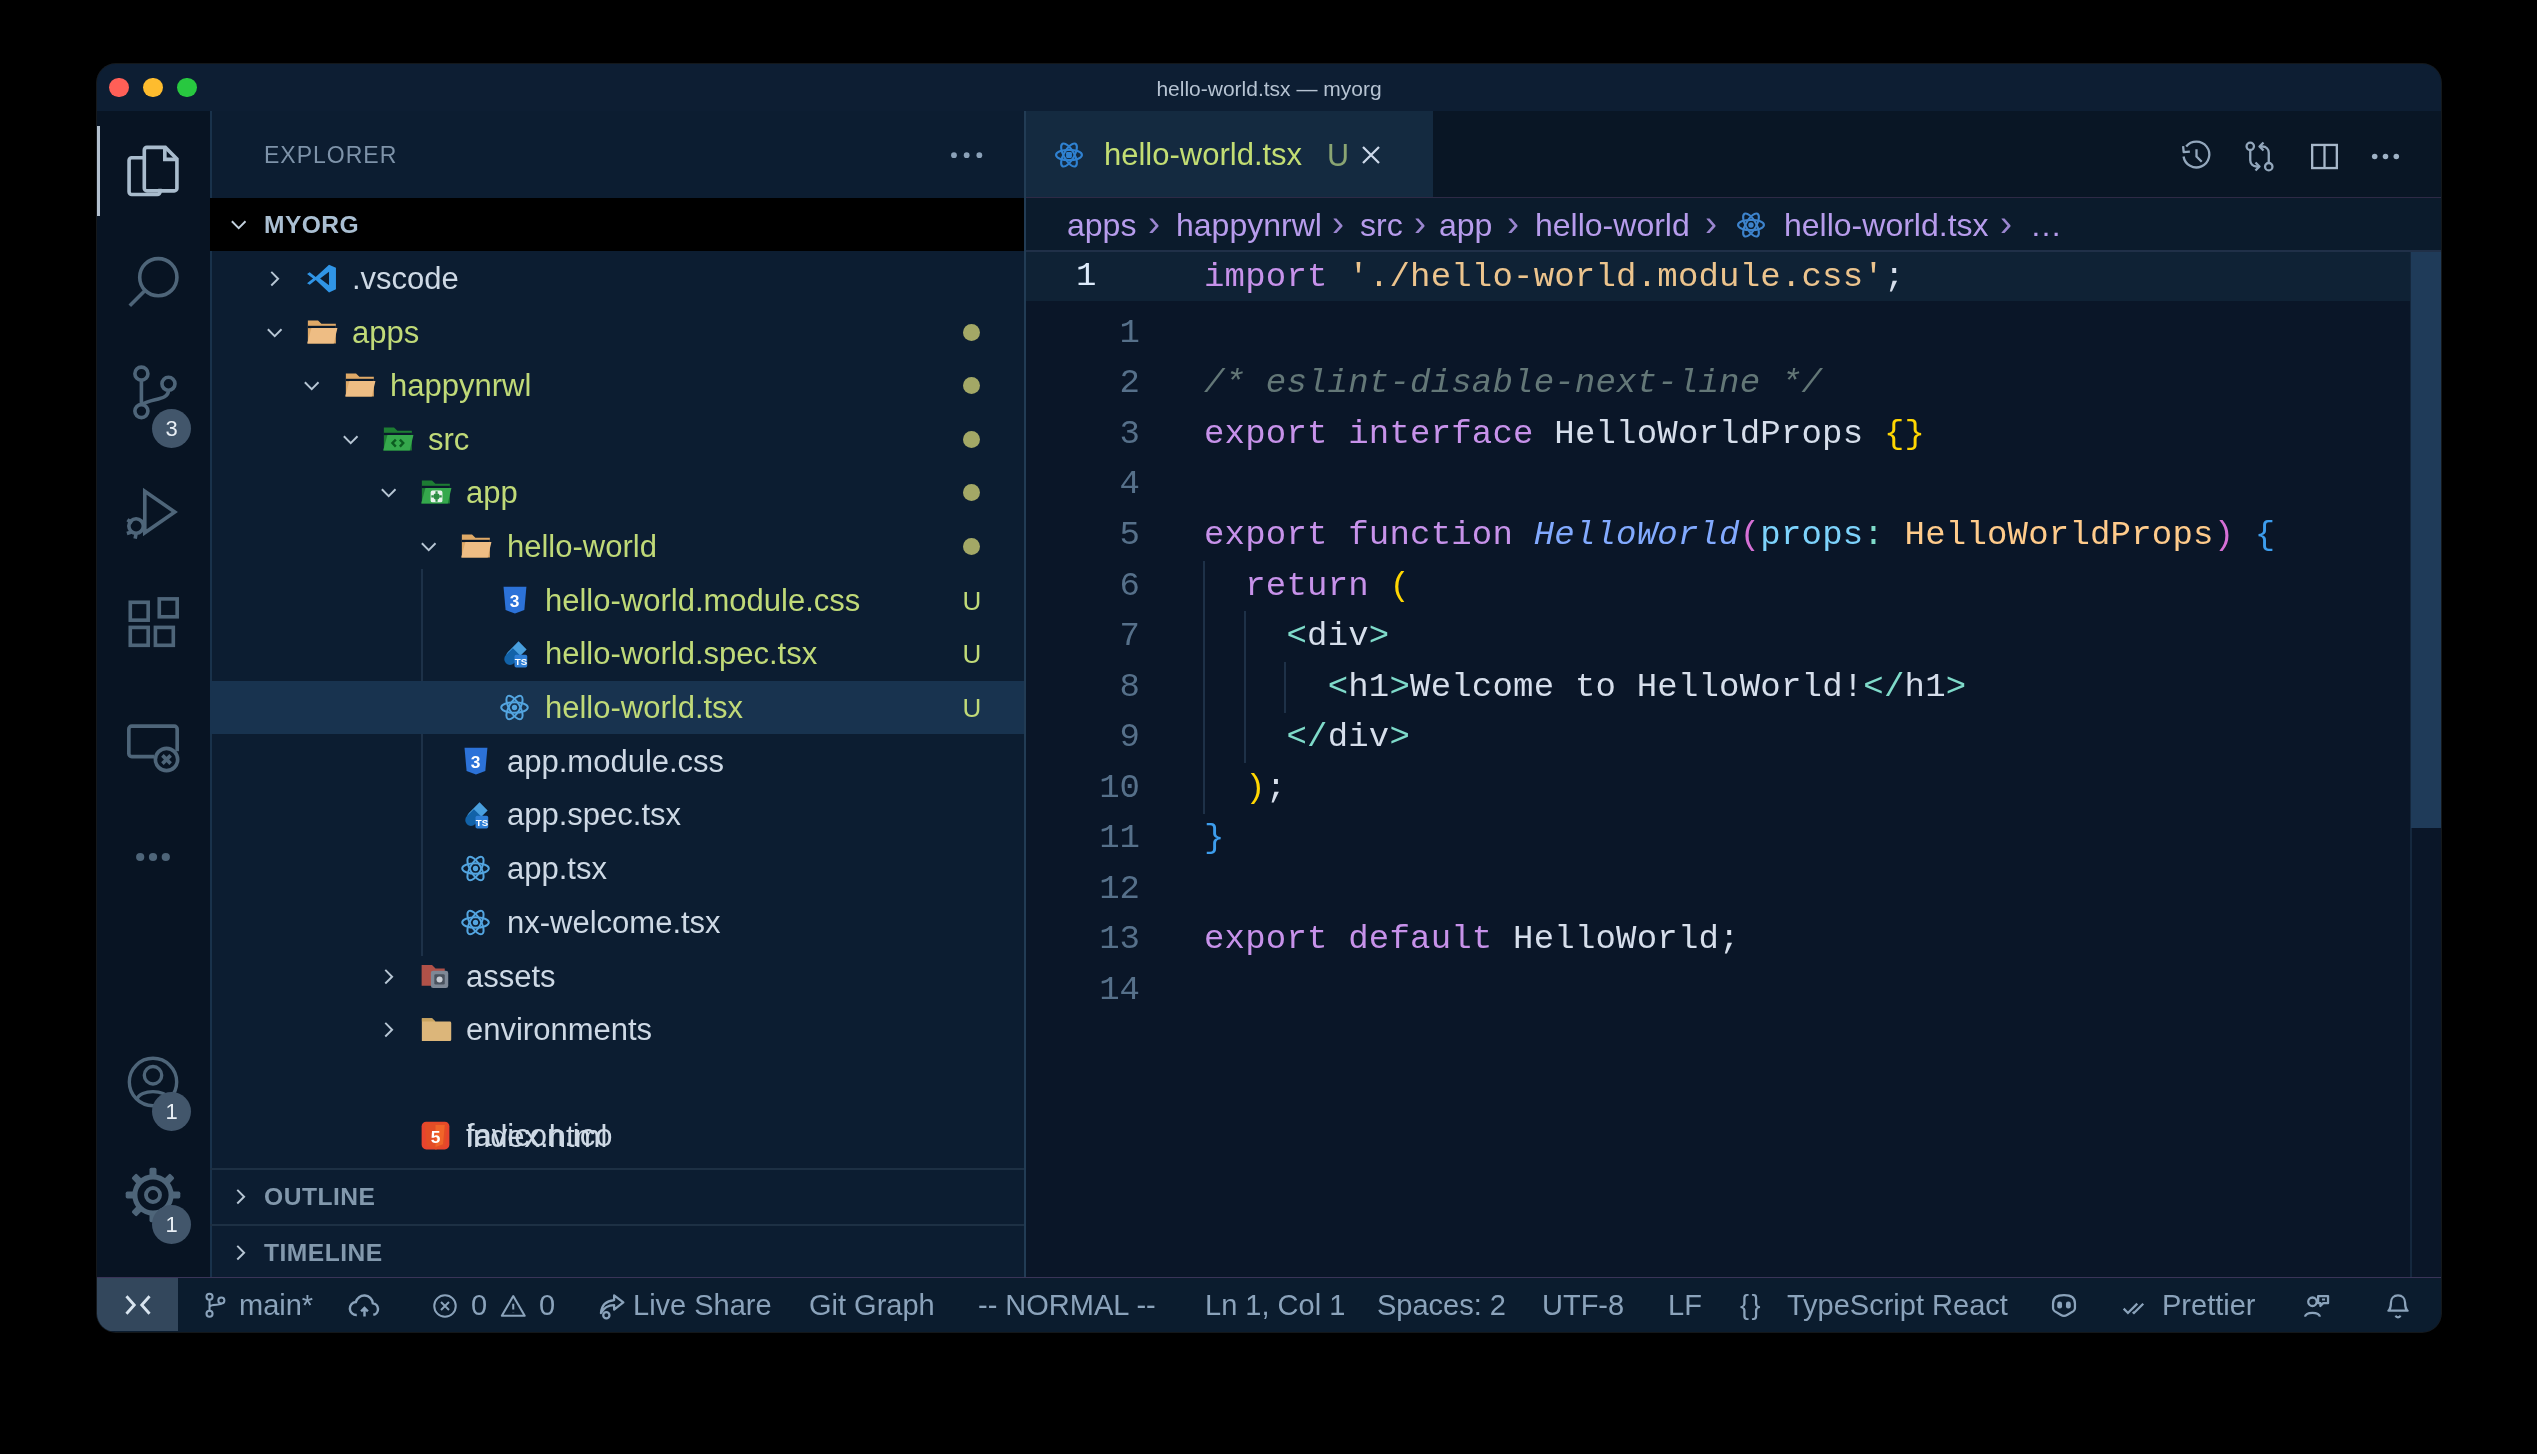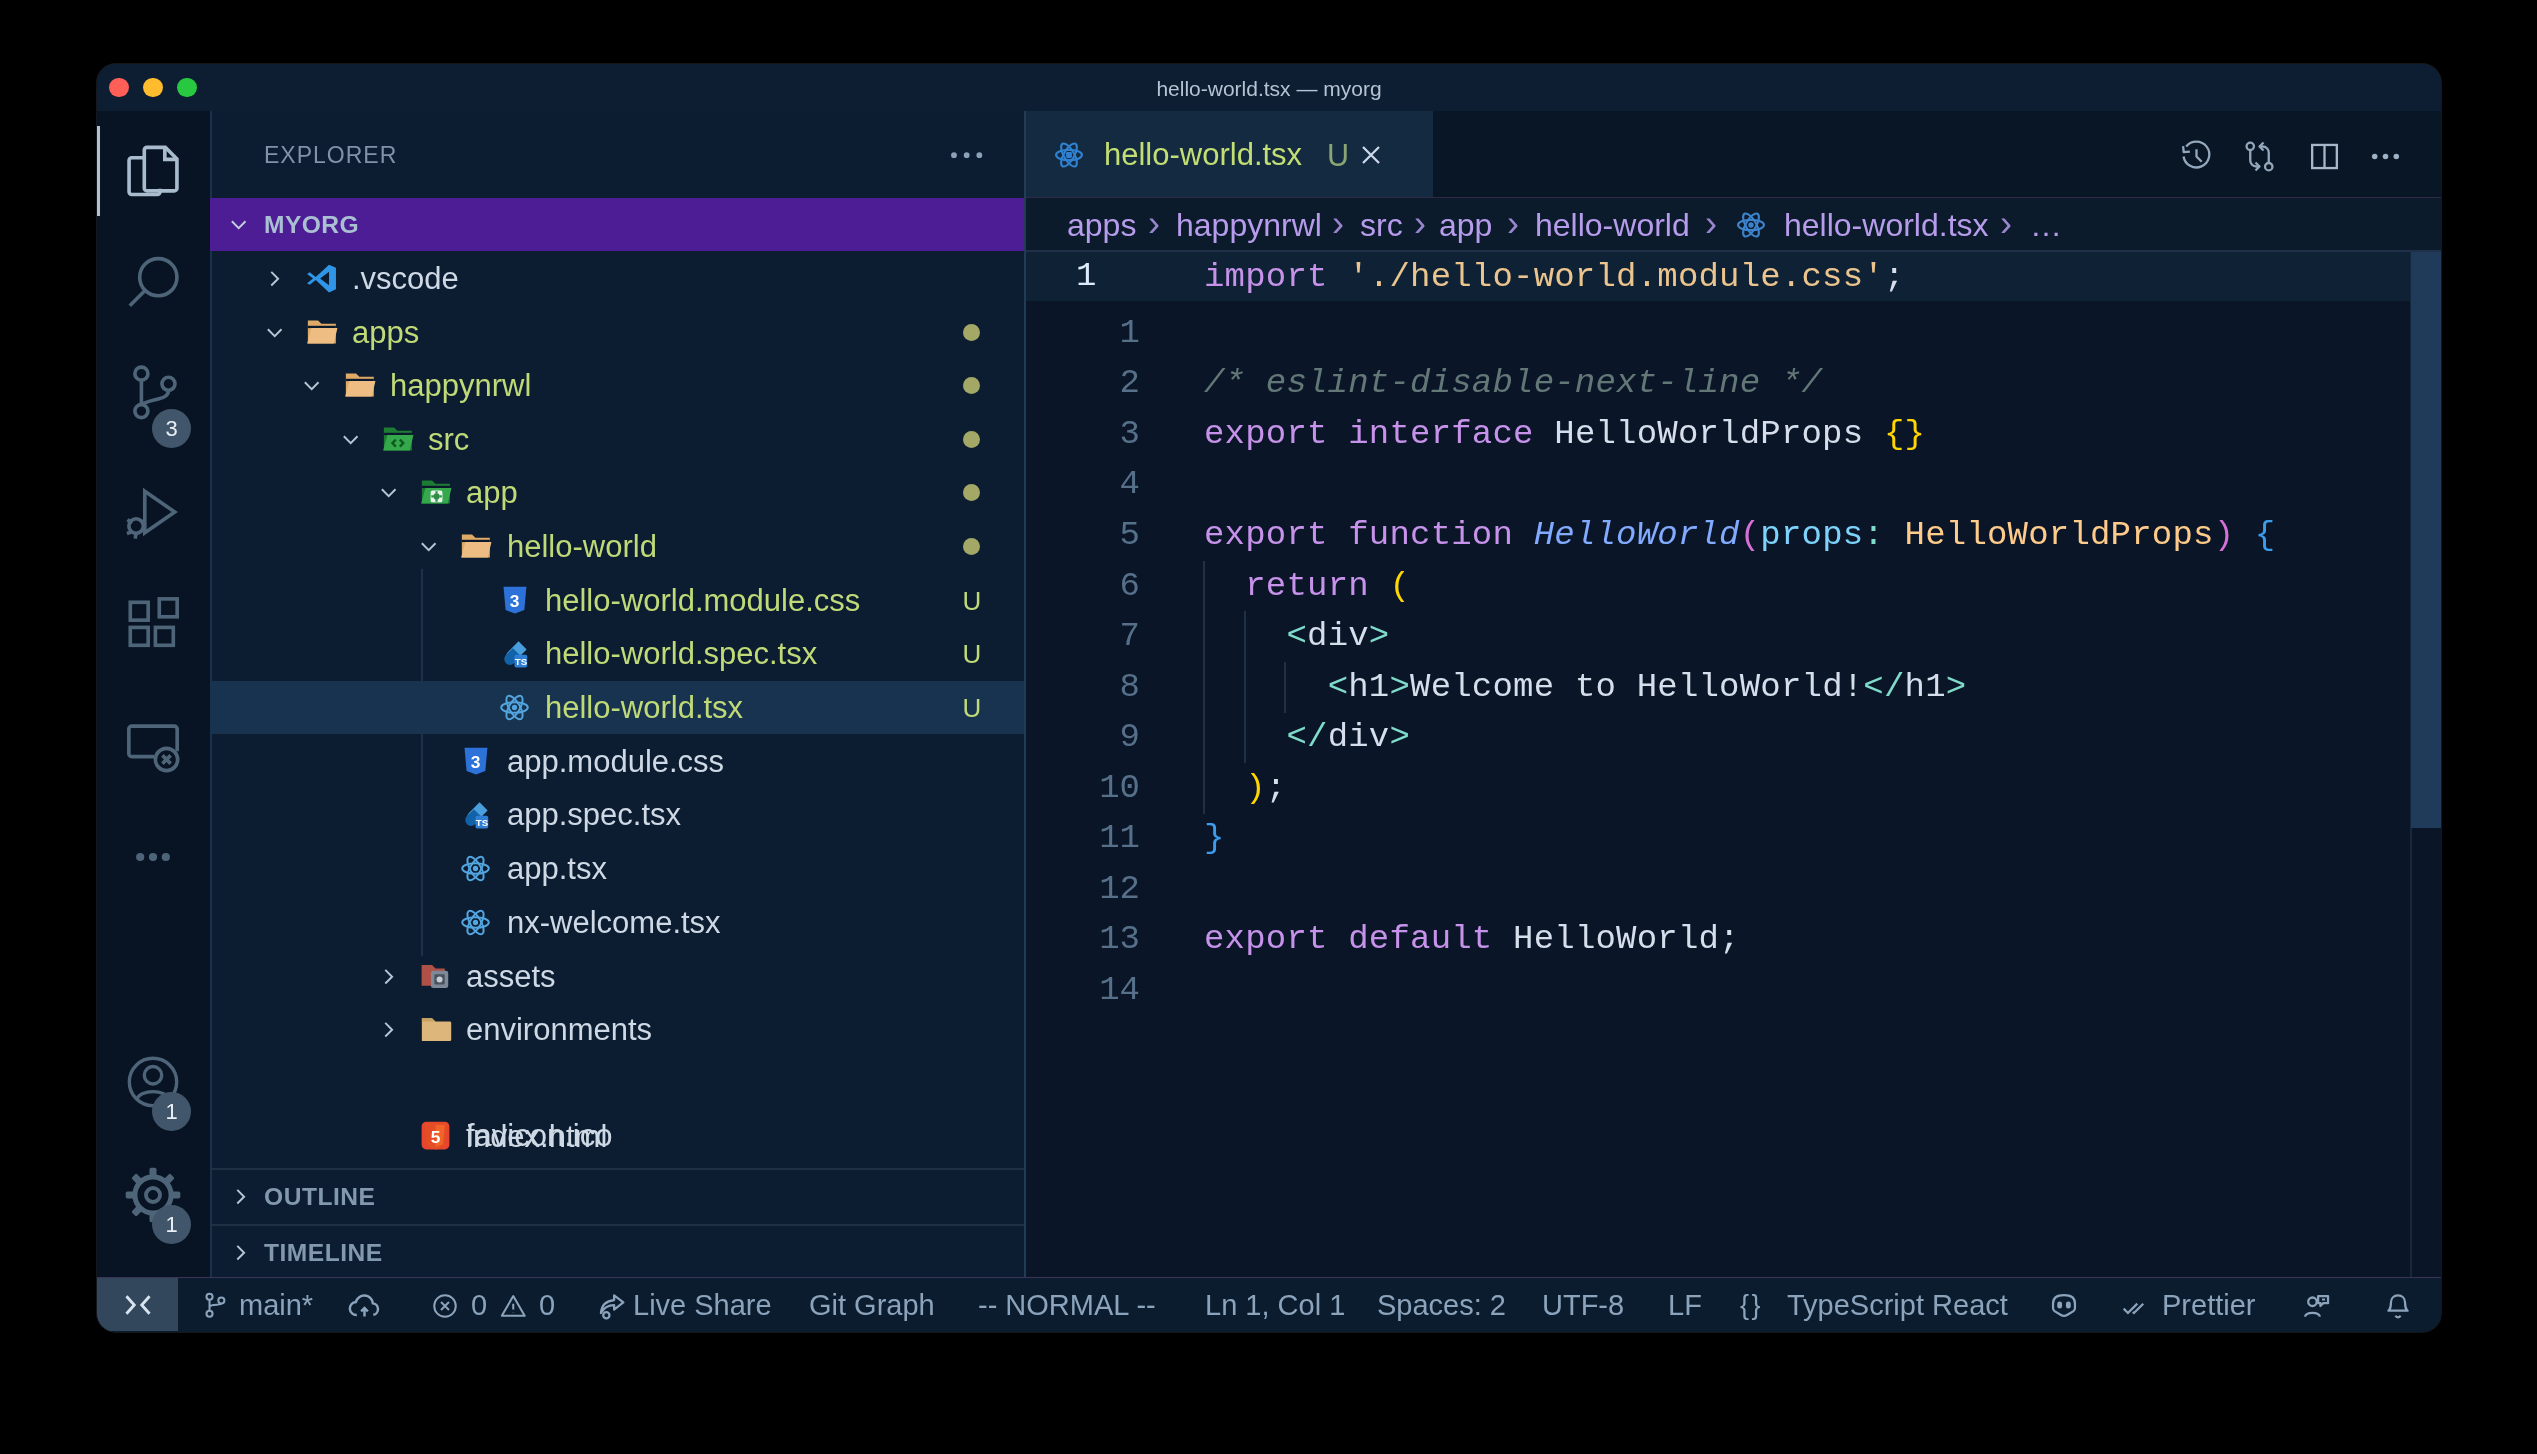--- a/index.html
+++ b/index.html
@@ -121,21 +121,21 @@
 
   <div class="sbar" id="sbar">
     <div class="abs" style="left:0;top:0;width:1.7px;height:1166px;background:#19324b"></div>
     <div class="abs" style="left:54px;top:23px;height:42px;line-height:42px;font-size:23px;letter-spacing:1px;color:#7e93a9">EXPLORER</div>
     <svg class="abs" style="left:732px;top:34px" width="51" height="20.3" viewBox="0 0 60 24" fill="#8ba1b8">
         <circle cx="14" cy="12" r="3.4"></circle>
         <circle cx="29" cy="12" r="3.4"></circle>
         <circle cx="44" cy="12" r="3.4"></circle>
       </svg>
 
-    <div class="srow" style="top:87px;left:0;width:946px;background:#4c1d95">
+    <div class="srow" style="top:87px;left:0;width:946px;background:#000000">
       <svg class="abs chev" style="left:16px;top:13.6px" viewBox="0 0 26 26" fill="none" stroke="#c2d0dd" stroke-width="2">
           <path d="M6 9.5l7 7 7-7"></path>
         </svg>
       <span class="abs" style="left:54px;font-weight:bold;color:#aabfd2;font-size:24.6px;letter-spacing:0.4px">MYORG</span>
     </div>
 
     <div class="abs" style="left:211px;top:458px;width:1.7px;height:387px;background:#1d3148"></div>
 
     <div class="srow" style="top:141px;left:0;width:814px">
       <svg class="abs chev" style="left:52px;top:13.6px" viewBox="0 0 26 26" fill="none" stroke="#b7c6d4" stroke-width="2">

